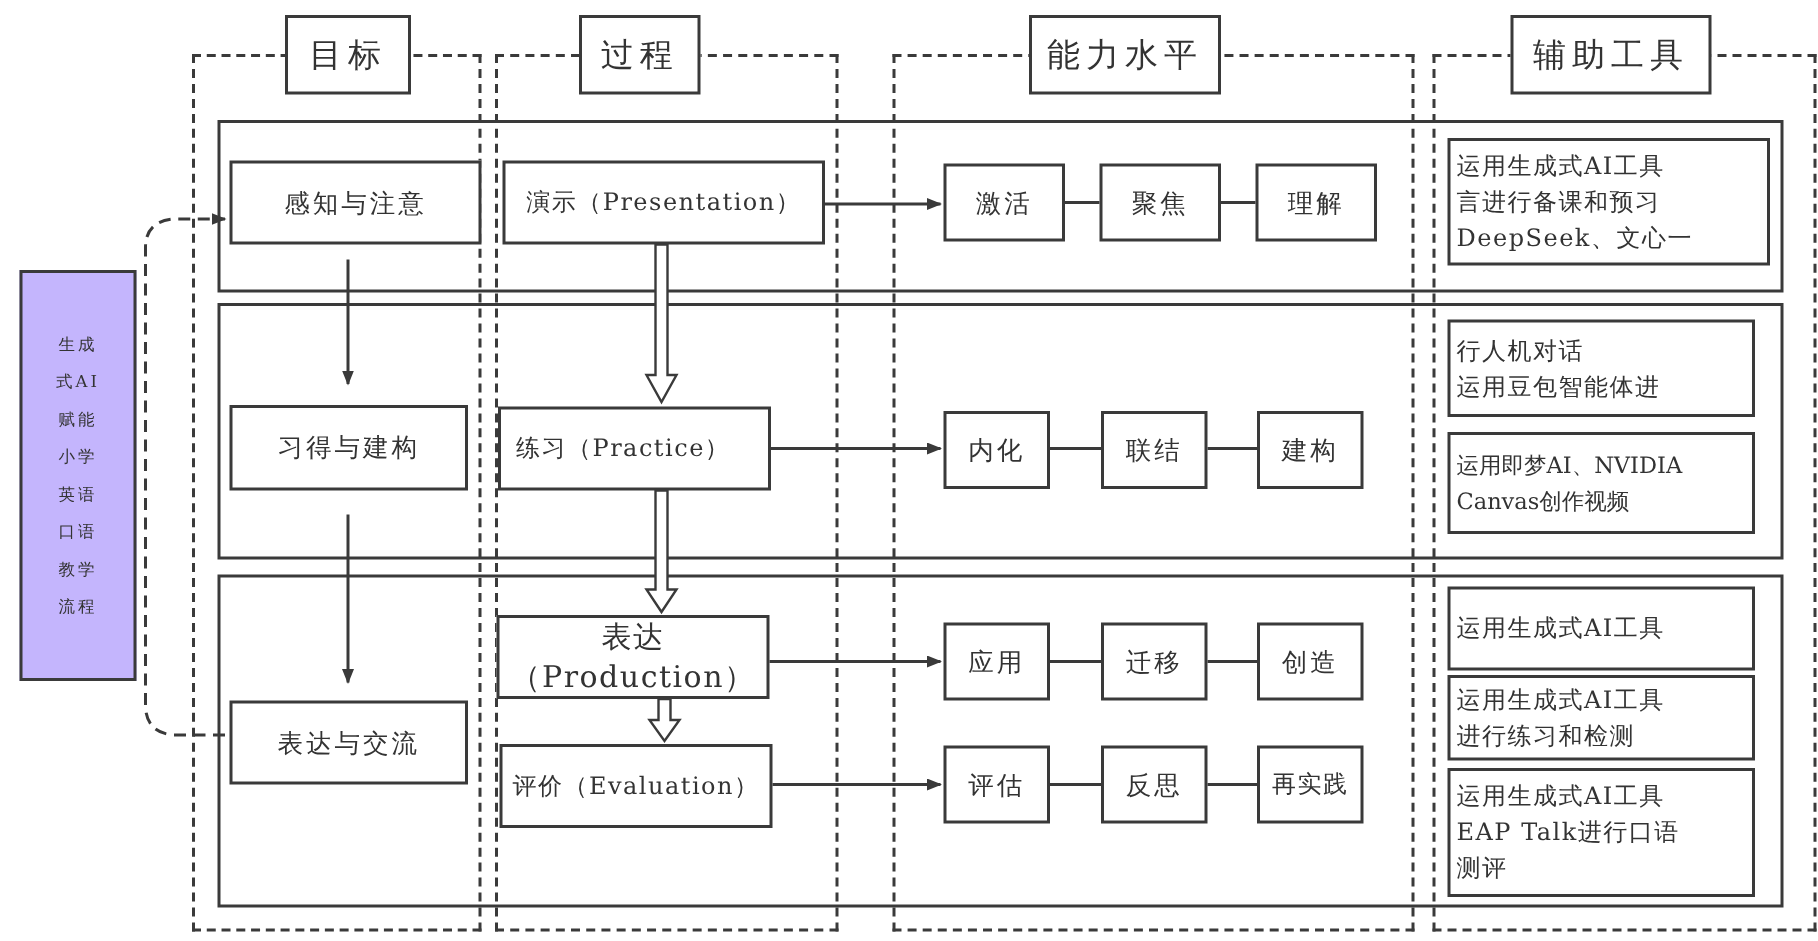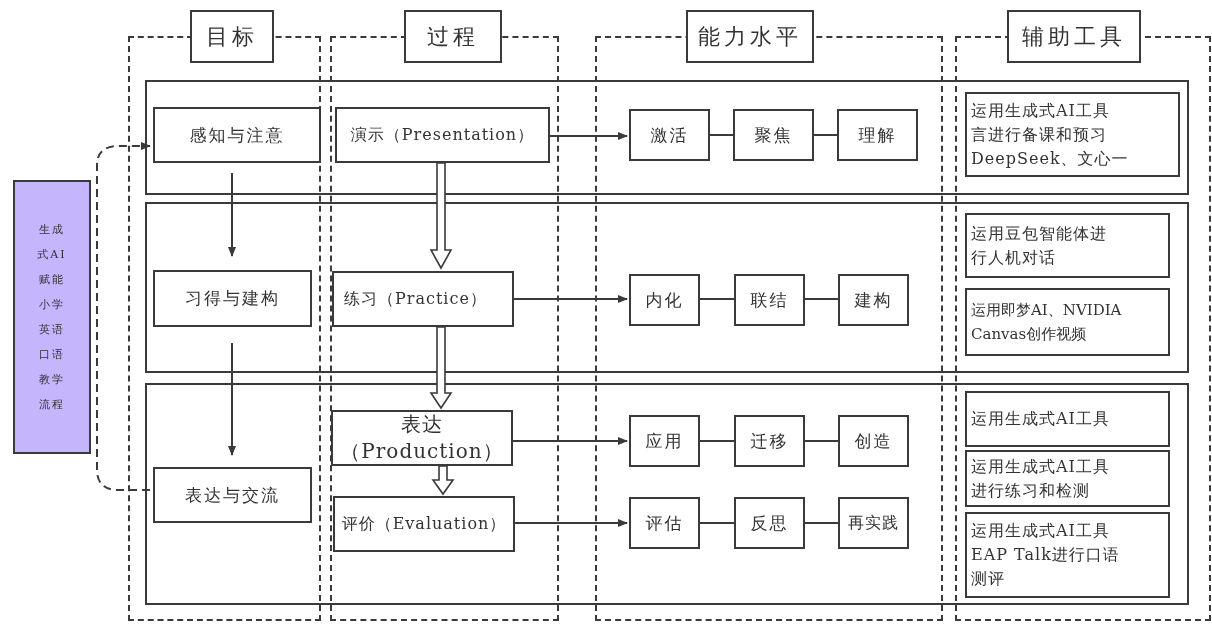--- a/index.html
+++ b/index.html
@@ -25,21 +25,21 @@
 <div class="abs dash" style="left:128px;top:36px;width:193px;height:585px;"></div>
 <div class="abs dash" style="left:330px;top:36px;width:229px;height:585px;"></div>
 <div class="abs dash" style="left:595px;top:36px;width:348px;height:585px;"></div>
 <div class="abs dash" style="left:955px;top:36px;width:256px;height:585px;"></div>
 
 <div class="abs solid" style="left:145px;top:80px;width:1044px;height:115px;"></div>
 <div class="abs solid" style="left:145px;top:202px;width:1044px;height:171px;"></div>
 <div class="abs solid" style="left:145px;top:383px;width:1044px;height:222px;"></div>
 
 <div class="abs box hdr" style="left:190px;top:10px;width:84px;height:53px;">目标</div>
-<div class="abs box hdr" style="left:404px;top:10px;width:98px;height:53px;font-family:Liberation Mono, monospace;">过程</div>
+<div class="abs box hdr" style="left:386px;top:10px;width:81px;height:53px;font-family:Liberation Mono, monospace;">过程</div>
 <div class="abs box hdr" style="left:686px;top:10px;width:128px;height:53px;">能力水平</div>
 <div class="abs box hdr" style="left:1007px;top:10px;width:134px;height:53px;">辅助工具</div>
 
 <div class="abs vbox" style="left:13px;top:180px;width:78px;height:274px;">
   <div>
     <span>生成</span>
     <span>式AI</span>
     <span>赋能</span>
     <span>小学</span>
     <span>英语</span>
@@ -76,22 +76,22 @@
 
 <div class="abs tool" style="left:965px;top:92px;width:215px;height:85px;">
   <div>
       <span>运用生成式AI工具</span>
       <span>言进行备课和预习</span>
       <span>DeepSeek、文心一</span>
     </div>
 </div>
 <div class="abs tool" style="left:965px;top:213px;width:205px;height:65px;">
   <div>
+      <span>行人机对话</span>
       <span>运用豆包智能体进</span>
-      <span>行人机对话</span>
     </div>
 </div>
 <div class="abs tool" style="left:965px;top:288px;width:205px;height:68px;font-size:15px;letter-spacing:0;">
   <div>
       <span>运用即梦AI、NVIDIA</span>
       <span>Canvas创作视频</span>
     </div>
 </div>
 <div class="abs tool" style="left:965px;top:391px;width:205px;height:56px;">
   <div>

